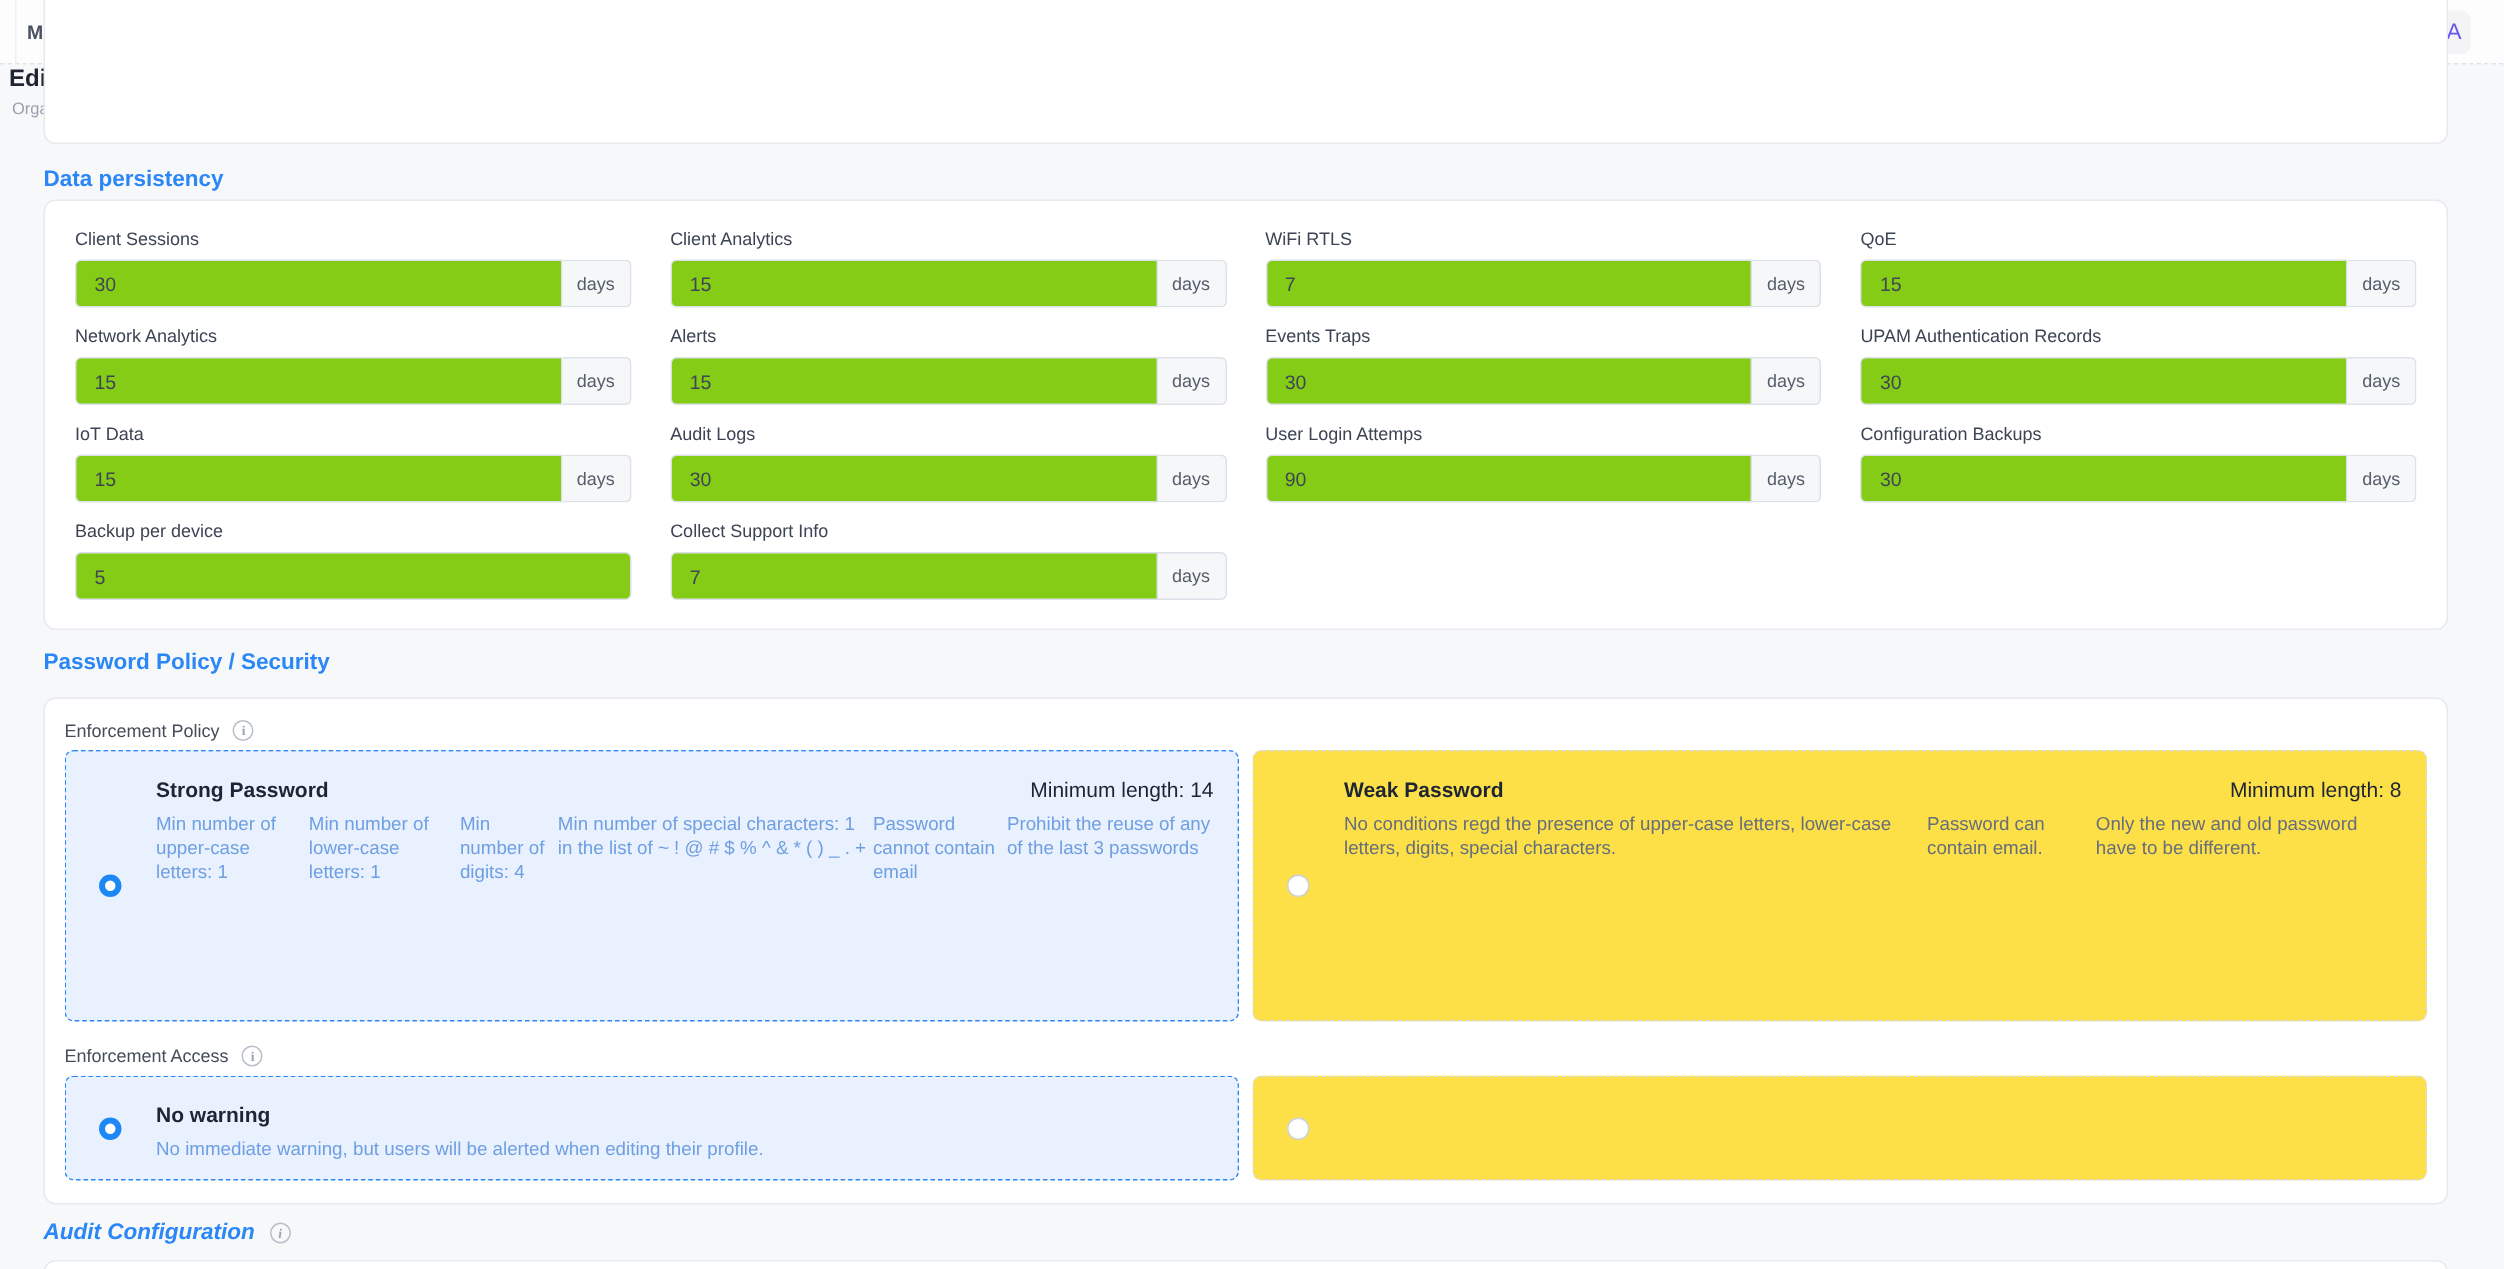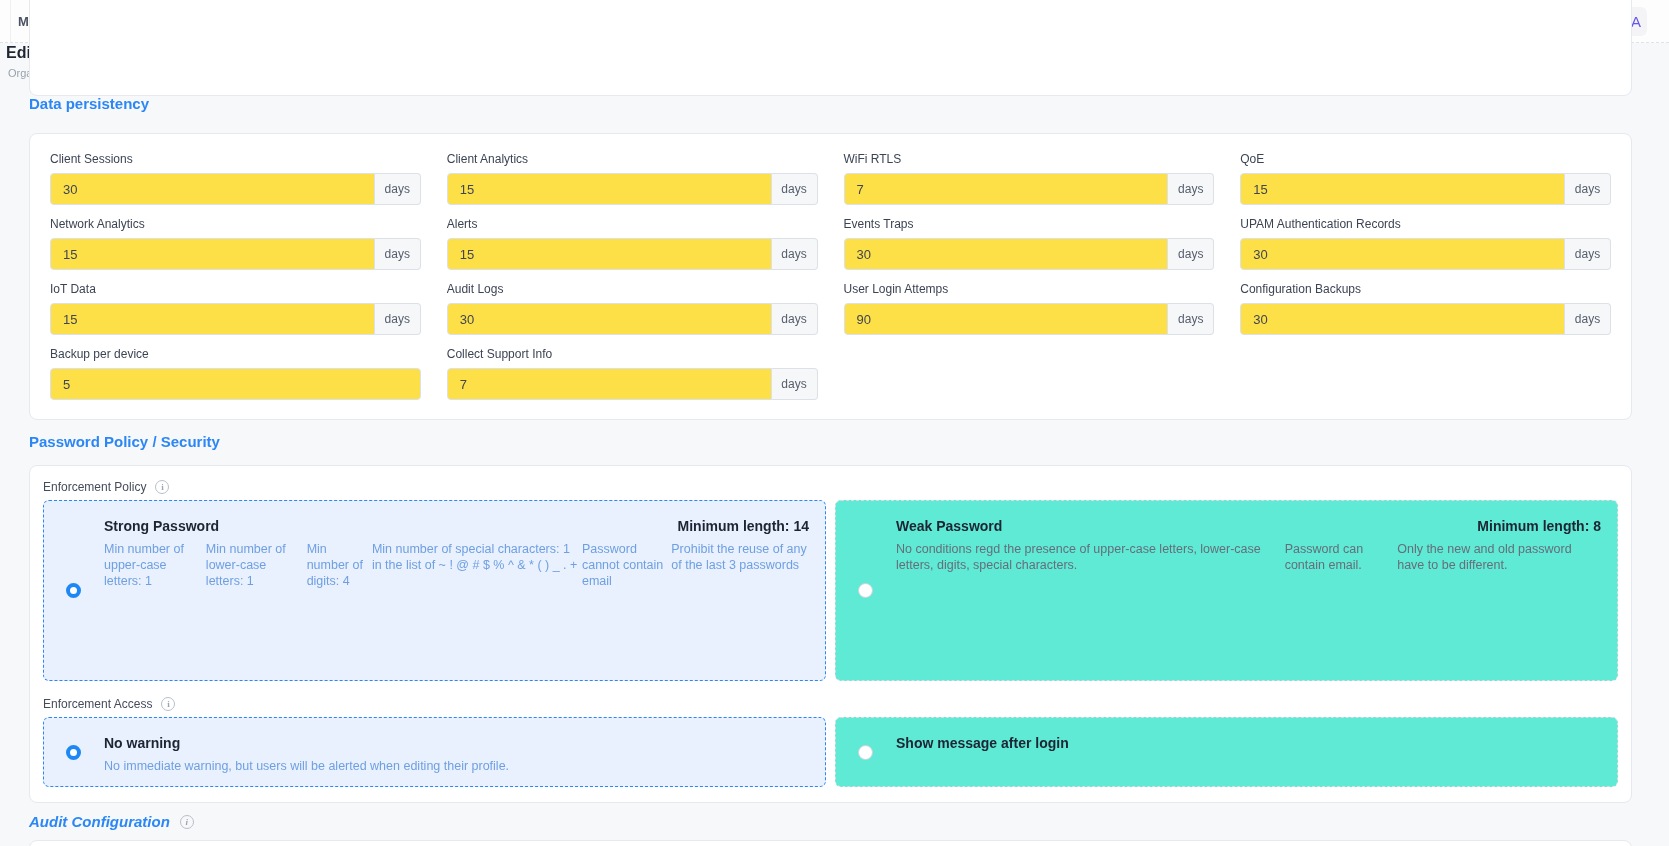--- a/index.html
+++ b/index.html
@@ -41,44 +41,44 @@
   .info-icon { width:14px; height:14px; border-radius:50%; border:1px solid #b9bfc9; color:#9aa3ae;
     font-size:9px; font-weight:700; display:inline-flex; align-items:center; justify-content:center;
     font-family:"Liberation Serif", serif; cursor:pointer; }
 
   
   .dp-card { top:133px; height:287px; padding:18px 20px 24px 20px; }
   .dp-grid { display:grid; grid-template-columns:repeat(4, 1fr); column-gap:26px; row-gap:12px; }
   .field-label { font-size:12px; color:#3c4454; margin-bottom:7px; }
   .input-group { display:flex; height:32px; }
   .input-group input { flex:1; min-width:0; height:32px; border:1px solid #dce1e8; border-radius:4px;
-    padding:0 12px; font-size:13px; color:#3f4654; background:#fde047; outline:none;
+    padding:0 12px; font-size:13px; color:#3f4654; background:#84cc16; outline:none;
     font-family:"Liberation Sans", sans-serif; }
   .input-group.with-unit input { border-radius:4px 0 0 4px; }
   .unit-addon { width:46px; background:#f5f7f9; border:1px solid #dce1e8; border-left:none;
     border-radius:0 4px 4px 0; font-size:12px; color:#565e6c; display:flex; align-items:center;
     justify-content:center; }
 
   
   .pp-card { top:465px; height:338px; padding:14px 13px; }
   .group-label { font-size:12px; color:#454c5a; display:flex; align-items:center; gap:9px; margin-bottom:6px; }
   .options-row { display:flex; gap:9px; margin-bottom:16px; }
   .option-box { flex:1; border-radius:6px; display:flex; padding:14px 16px; cursor:pointer; }
   .option-box.selected { background:#e8f1fd; border:1px dashed #2b87f5; }
-  .option-box.unselected { background:#5eead4; border:1px dashed #d8dde4; }
+  .option-box.unselected { background:#fde047; border:1px dashed #d8dde4; }
   .policy-box { height:181px; }
   .access-box { height:70px; }
   .radio-col { width:44px; display:flex; align-items:center; justify-content:flex-start; padding-left:6px; }
   .radio { width:15px; height:15px; border-radius:50%; background:#fff; }
   .radio.on { border:4.5px solid #1e87f6; }
   .radio.off { border:1px solid #ccd2da; }
   .option-content { flex:1; padding-top:3px; }
   .option-head { display:flex; justify-content:space-between; align-items:baseline; margin-bottom:7px; }
   .option-title { font-size:14px; font-weight:700; color:#1d2433; }
-  .option-minlen { font-size:14px; font-weight:700; color:#1d2433;padding-left:13px; }
+  .option-minlen { font-size:14px; font-weight:400; color:#1d2433;padding-left:13px; }
   .option-lines { display:flex; flex-direction:row; }
   .option-line { font-size:12.5px; line-height:16px; }
   .selected .option-line { color:#6f9fe2; }
   .unselected .option-line { color:#666e7b; }
 
   .audit-heading { top:813px;font-style:italic; }
   .card-bottom-sliver { top:840px; height:40px; border-radius:8px; }
 </style>
 </head>
 <body>
@@ -107,21 +107,21 @@
       <span>Organization</span>
       <span class="crumb-sep">-</span>
       <span>Settings</span>
       <span class="crumb-sep">-</span>
       <span>Basic Settings</span>
     </div>
 </div>
 
 <div class="card card-top-sliver" style="top:-14px;height:110px;"></div>
 
-<div class="section-heading" style="top:95px;">
+<div class="section-heading" style="top:111px;">
   <span>Data persistency</span>
 </div>
 <div class="card dp-card">
   <div class="dp-grid" id="dp-grid">
       <div>
         <div class="field-label">Client Sessions</div>
         <div class="input-group with-unit">
           <input type="text" value="30" style="">
           <span class="unit-addon">days</span>
         </div>
@@ -281,23 +281,20 @@
           <div class="option-lines">
             <div class="option-line">No immediate warning, but users will be alerted when editing their profile.</div>
           </div>
         </div>
       </div>
       <div class="option-box access-box unselected">
         <div class="radio-col">
           <span class="radio off"></span>
         </div>
         <div class="option-content">
-          <div class="option-head">
-            <span class="option-title">Show message after login</span>
-          </div>
         </div>
       </div>
     </div>
 </div>
 
 <div class="section-heading audit-heading">
   <span>Audit Configuration</span>
   <span class="info-icon">i</span>
 </div>
 <div class="card card-bottom-sliver"></div>

